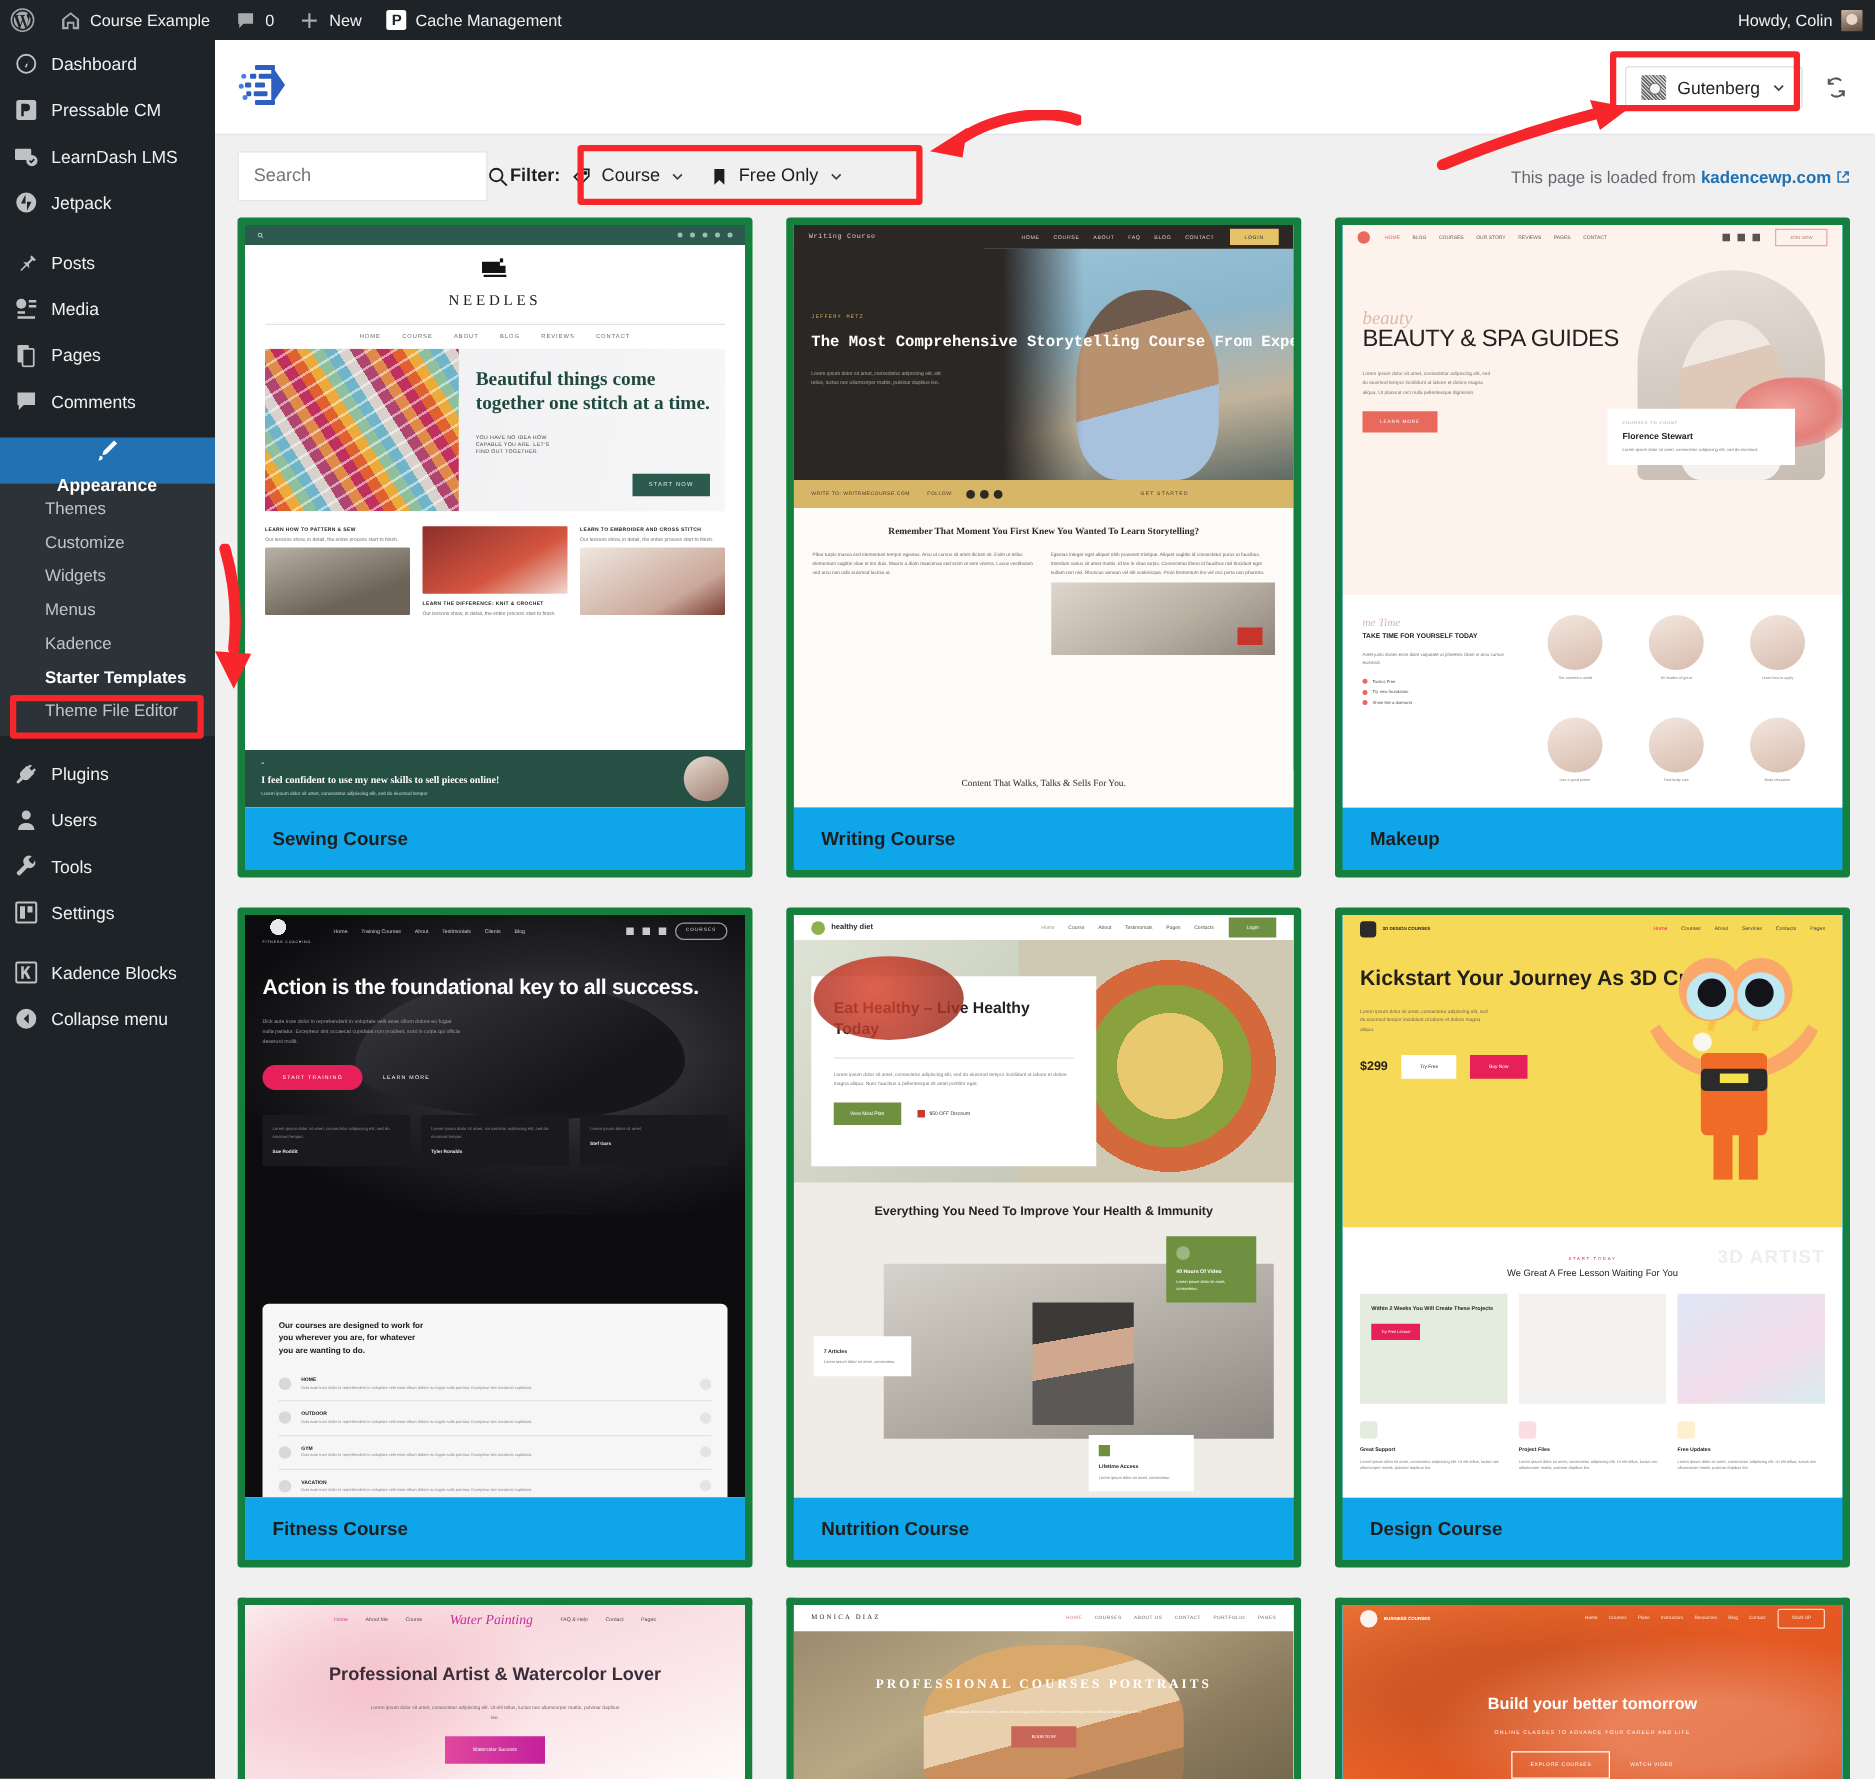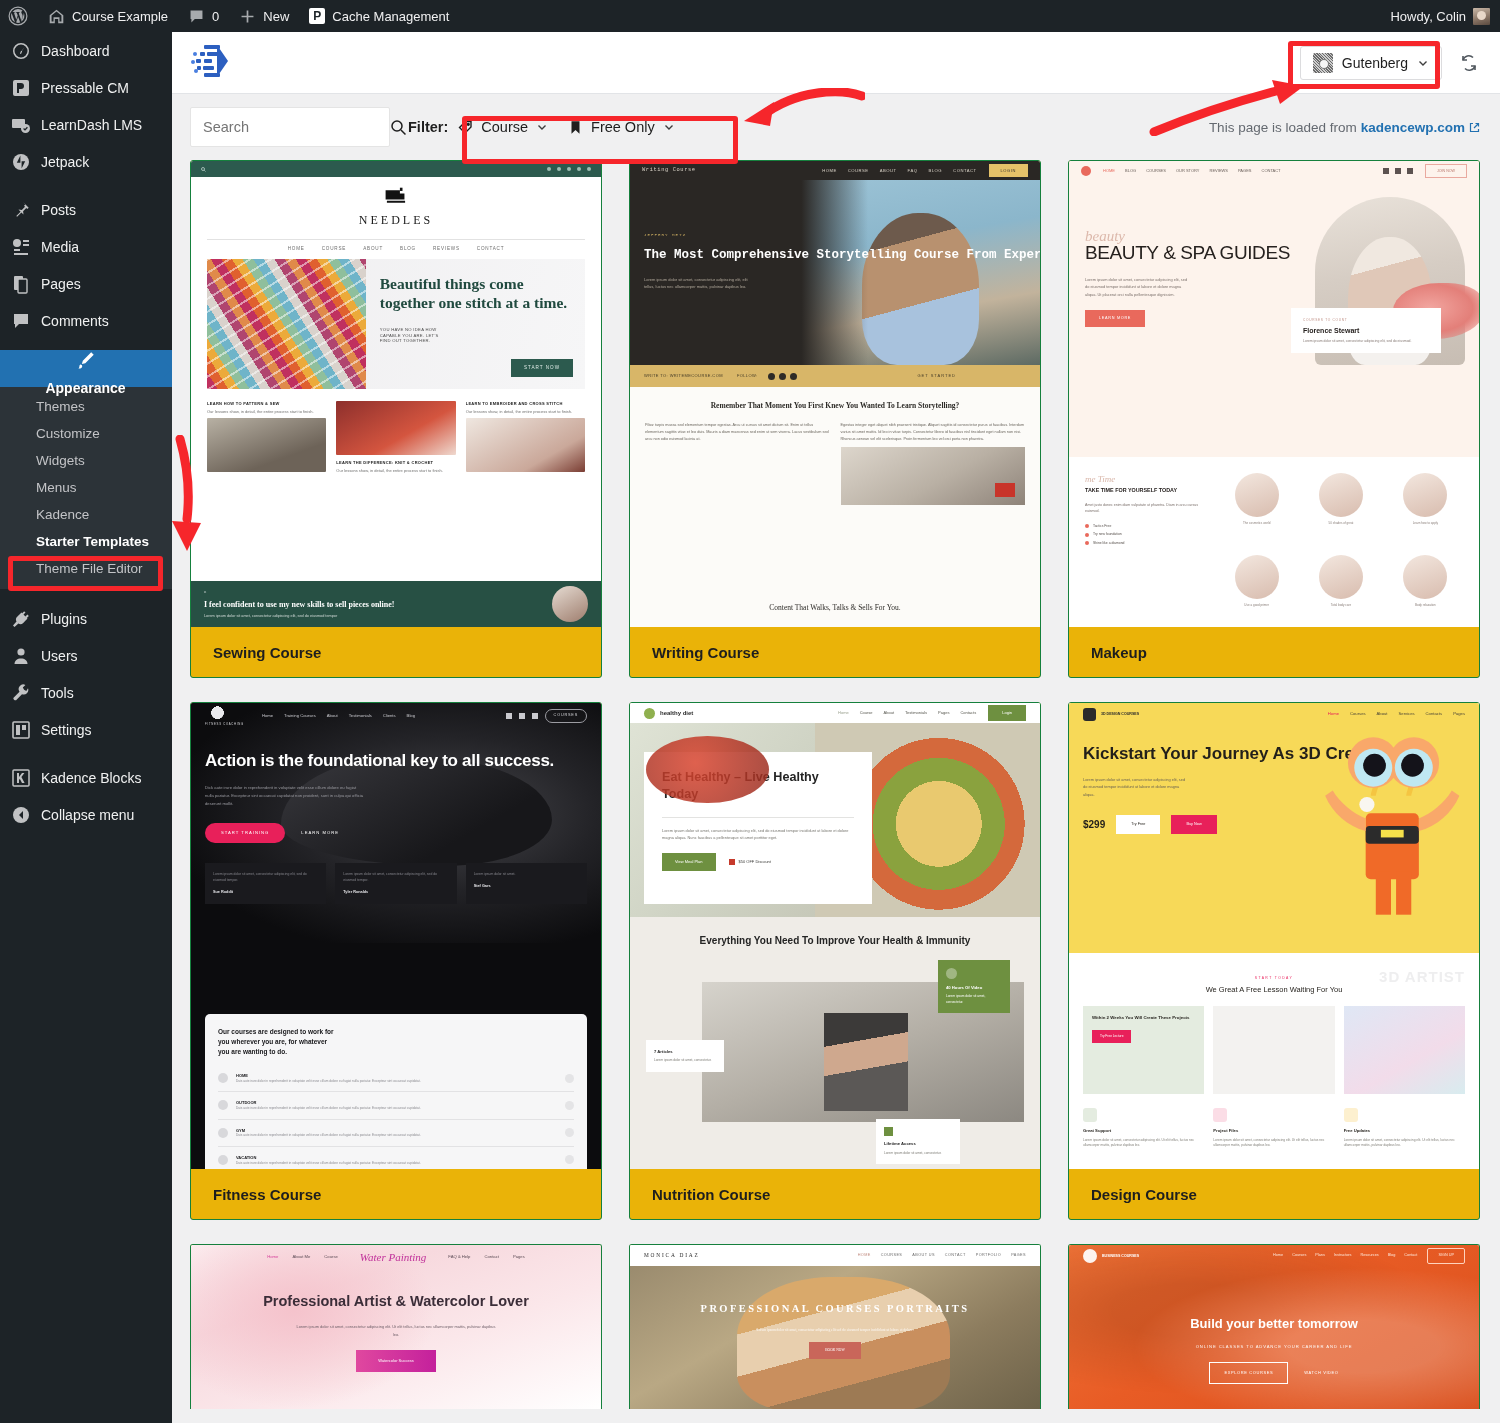--- a/index.html
+++ b/index.html
@@ -80,21 +80,21 @@
 
   
   #wpbody {
     position: absolute; top: 32px; left: 172px;
     width: 1328px; height: 1391px;
     background: #f0f0f1;
   }
 
   
   .st-header {
-    height: 62px; background: #fff;
+    height: 76px; background: #fff;
     border-bottom: 1px solid #e2e4e7;
     display: flex; align-items: center;
     padding: 0 20px 0 18px;
   }
   .kad-logo { width: 44px; height: 42px; }
   .st-header .grow { flex: 1; }
   .gutenberg-btn {
     display: flex; align-items: center; gap: 9px;
     height: 34px; padding: 0 12px;
     background: #fff; border: 1px solid #dcdcde; border-radius: 3px;
@@ -157,22 +157,22 @@
   .ext-ico { width: 11px; height: 11px; color: #2271b1; }
 
   
   .grid {
     display: grid;
     grid-template-columns: repeat(3, 412px);
     gap: 24px 27px;
     padding: 0 20px 0 18px;
   }
   .tcard {
-    background: #eab308;
-    border: 1px solid #15803d;
+    background: #0ea5e9;
+    border: 6px solid #15803d;
     border-radius: 3px;
     overflow: hidden;
   }
   .tcard .thumb {
     height: 466px; width: 100%;
     overflow: hidden; position: relative;
     background: #fff;
   }
   .tcard .tfoot {
     height: 50px; display: flex; align-items: center;

